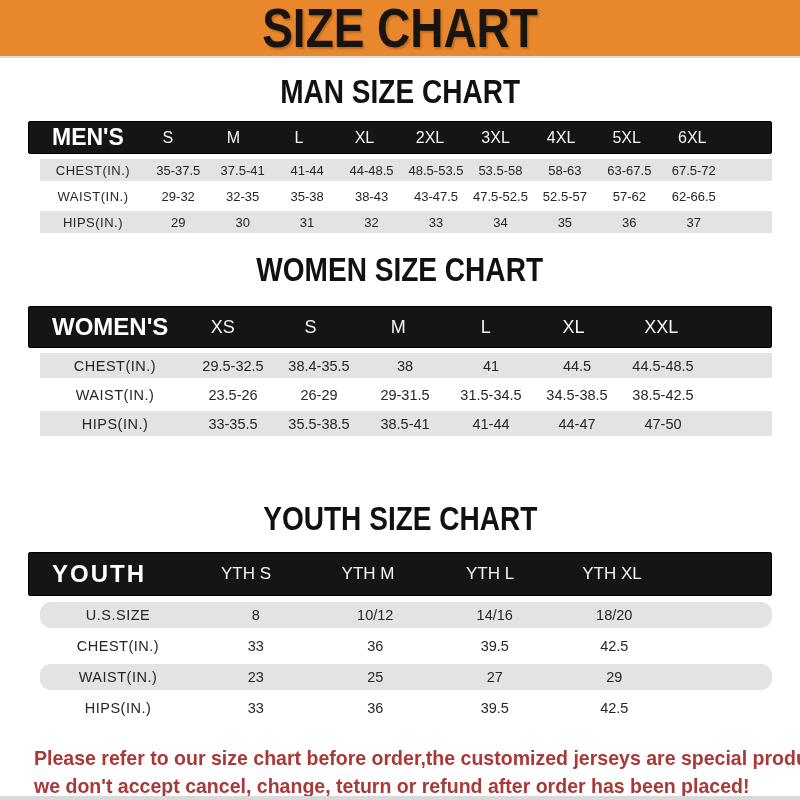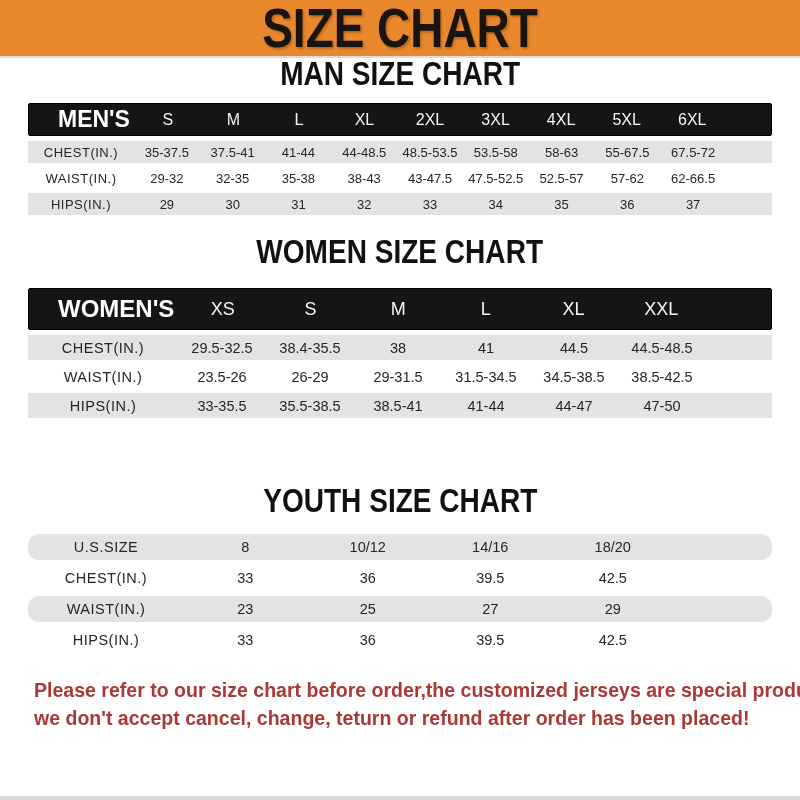--- a/index.html
+++ b/index.html
@@ -13,46 +13,46 @@
   html,body{width:800px;height:800px;overflow:hidden;background:#ffffff;
     font-family:"Liberation Sans","DejaVu Sans",sans-serif;color:var(--ink);}
   
   .banner{height:56px;background:var(--orange);display:flex;align-items:center;justify-content:center;
     box-shadow:0 2px 0 #dcdcdc;}
   .banner .title{display:inline-block;font-size:56px;font-weight:800;color:#181410;
     letter-spacing:0px;line-height:1;transform:scaleX(.82);transform-origin:center;
     text-shadow:2px 2px 2px rgba(90,40,0,.30);white-space:nowrap;}
   
   .chart-section{text-align:center;}
-  .section-heading{font-size:33px;line-height:36px;font-weight:800;color:#111;}
+  .section-heading{margin-top:18px;font-size:33px;line-height:36px;font-weight:800;color:#111;}
   .section-heading span{display:inline-block;transform:scaleX(.85);transform-origin:center;white-space:nowrap;}
   #section-women .section-heading{margin-top:19px;text-align:center;}
   #section-youth .section-heading{margin-top:65px;}
   
   .size-table{margin:0 28px;text-align:left;}
   #section-men  .size-table{margin-top:11px;}
   #section-women .size-table{margin-top:18px;}
   #section-youth .size-table{margin-top:15px;}
   .row-grid{display:grid;align-items:center;}
   .cols-men   .row-grid{grid-template-columns:106px repeat(9,1fr) 46px;}
   .cols-women .row-grid{grid-template-columns:150px repeat(6,1fr) 66px;}
   .cols-youth .row-grid{grid-template-columns:156px repeat(4,1fr) 98px;}
   .bar{background:var(--bar-black);border-radius:2px;color:#fff;border:1px solid #000;}
   .cols-men   .bar{height:33px;margin-bottom:5px;}
   .cols-women .bar{height:42px;margin-bottom:5px;}
   .cols-youth .bar{height:44px;margin-bottom:6px;}
-  .bar-label{font-weight:800;padding-left:29px;white-space:nowrap;}
+  .bar-label{font-weight:800;padding-left:23px;white-space:nowrap;}
   .cols-men   .bar-label{font-size:23px;}
   .cols-women .bar-label{font-size:24px;}
   .cols-youth .bar-label{font-size:24px;letter-spacing:2px;}
   .bar-col{text-align:center;font-weight:400;color:#f4f4f4;white-space:nowrap;}
   .cols-men   .bar-col{font-size:16px;}
   .cols-women .bar-col{font-size:18px;}
   .cols-youth .bar-col{font-size:17px;}
-  .trow{color:#262626;}
+  .trow{color:#262626;margin-left:12px;}
   .cols-men   .trow{height:22px;margin-bottom:4px;font-size:13px;}
   .cols-women .trow{height:25px;margin-bottom:4px;font-size:14.5px;}
   .cols-youth .trow{height:26px;margin-bottom:5px;font-size:14.5px;border-radius:11px;}
   .trow.gray{background:var(--row-gray);}
   .trow.white{background:#ffffff;}
   .row-label{text-align:center;white-space:nowrap;letter-spacing:.5px;}
   .cell{text-align:center;white-space:nowrap;}
   
   .note{margin:23px 0 0 34px;text-align:left;}
   .note p{font-size:21px;line-height:28px;font-weight:700;color:var(--note-red);
@@ -85,21 +85,21 @@
         </div>
         <div class="trow row-grid gray">
           <div class="row-label">CHEST(IN.)</div>
           <div class="cell">35-37.5</div>
           <div class="cell">37.5-41</div>
           <div class="cell">41-44</div>
           <div class="cell">44-48.5</div>
           <div class="cell">48.5-53.5</div>
           <div class="cell">53.5-58</div>
           <div class="cell">58-63</div>
-          <div class="cell">55-67.5</div>
+          <div class="cell">63-67.5</div>
           <div class="cell">67.5-72</div>
           <div class="filler"></div>
         </div>
         <div class="trow row-grid white">
           <div class="row-label">WAIST(IN.)</div>
           <div class="cell">29-32</div>
           <div class="cell">32-35</div>
           <div class="cell">35-38</div>
           <div class="cell">38-43</div>
           <div class="cell">43-47.5</div>
@@ -165,20 +165,28 @@
           <div class="cell">41-44</div>
           <div class="cell">44-47</div>
           <div class="cell">47-50</div>
           <div class="filler"></div>
         </div>
       </div>
     </section>
     <section class="chart-section" id="section-youth">
       <h2 class="section-heading"><span>YOUTH SIZE CHART</span></h2>
       <div class="size-table cols-youth">
+        <div class="bar row-grid">
+          <div class="bar-label">YOUTH</div>
+          <div class="bar-col">YTH S</div>
+          <div class="bar-col">YTH M</div>
+          <div class="bar-col">YTH L</div>
+          <div class="bar-col">YTH XL</div>
+          <div class="filler"></div>
+        </div>
         <div class="trow row-grid gray">
           <div class="row-label">U.S.SIZE</div>
           <div class="cell">8</div>
           <div class="cell">10/12</div>
           <div class="cell">14/16</div>
           <div class="cell">18/20</div>
           <div class="filler"></div>
         </div>
         <div class="trow row-grid white">
           <div class="row-label">CHEST(IN.)</div>

